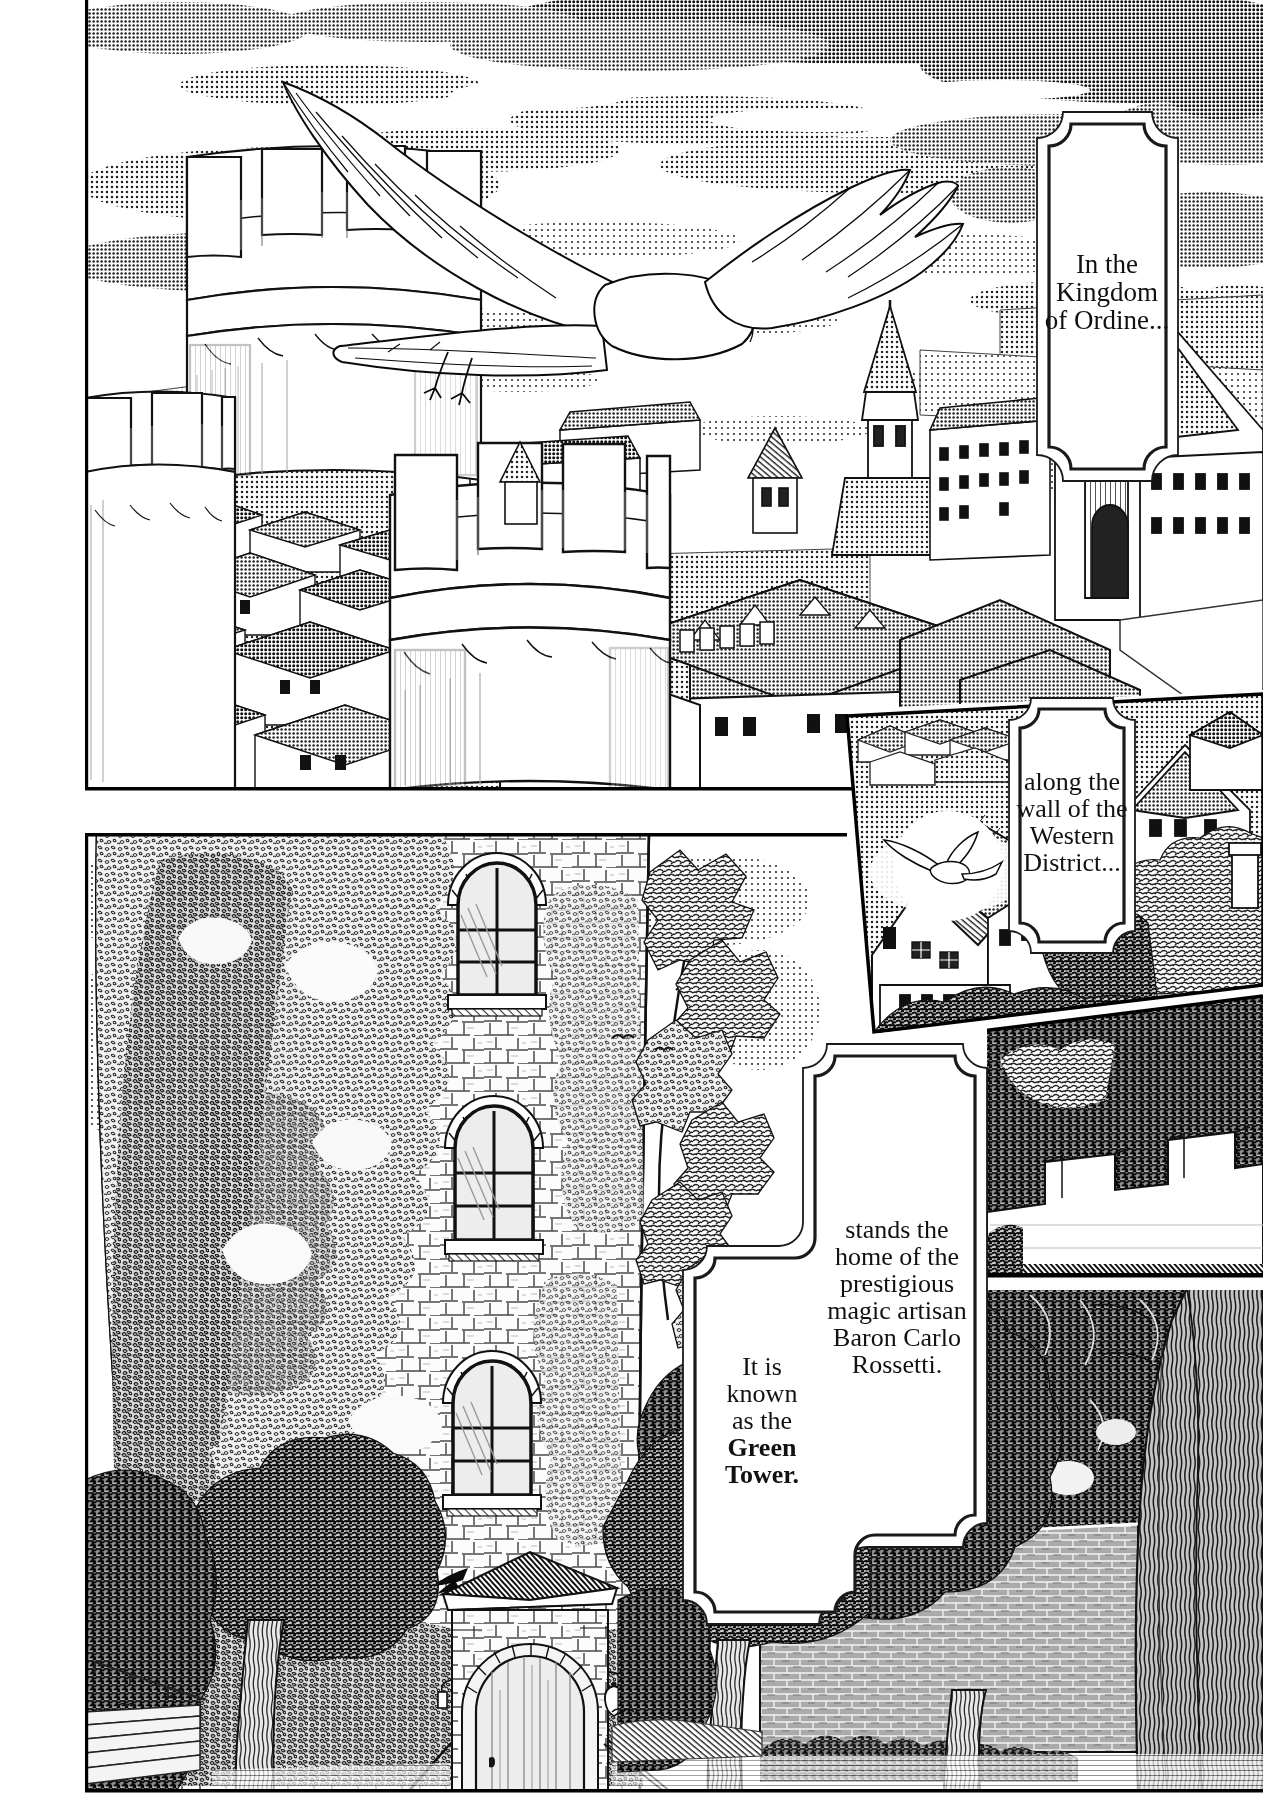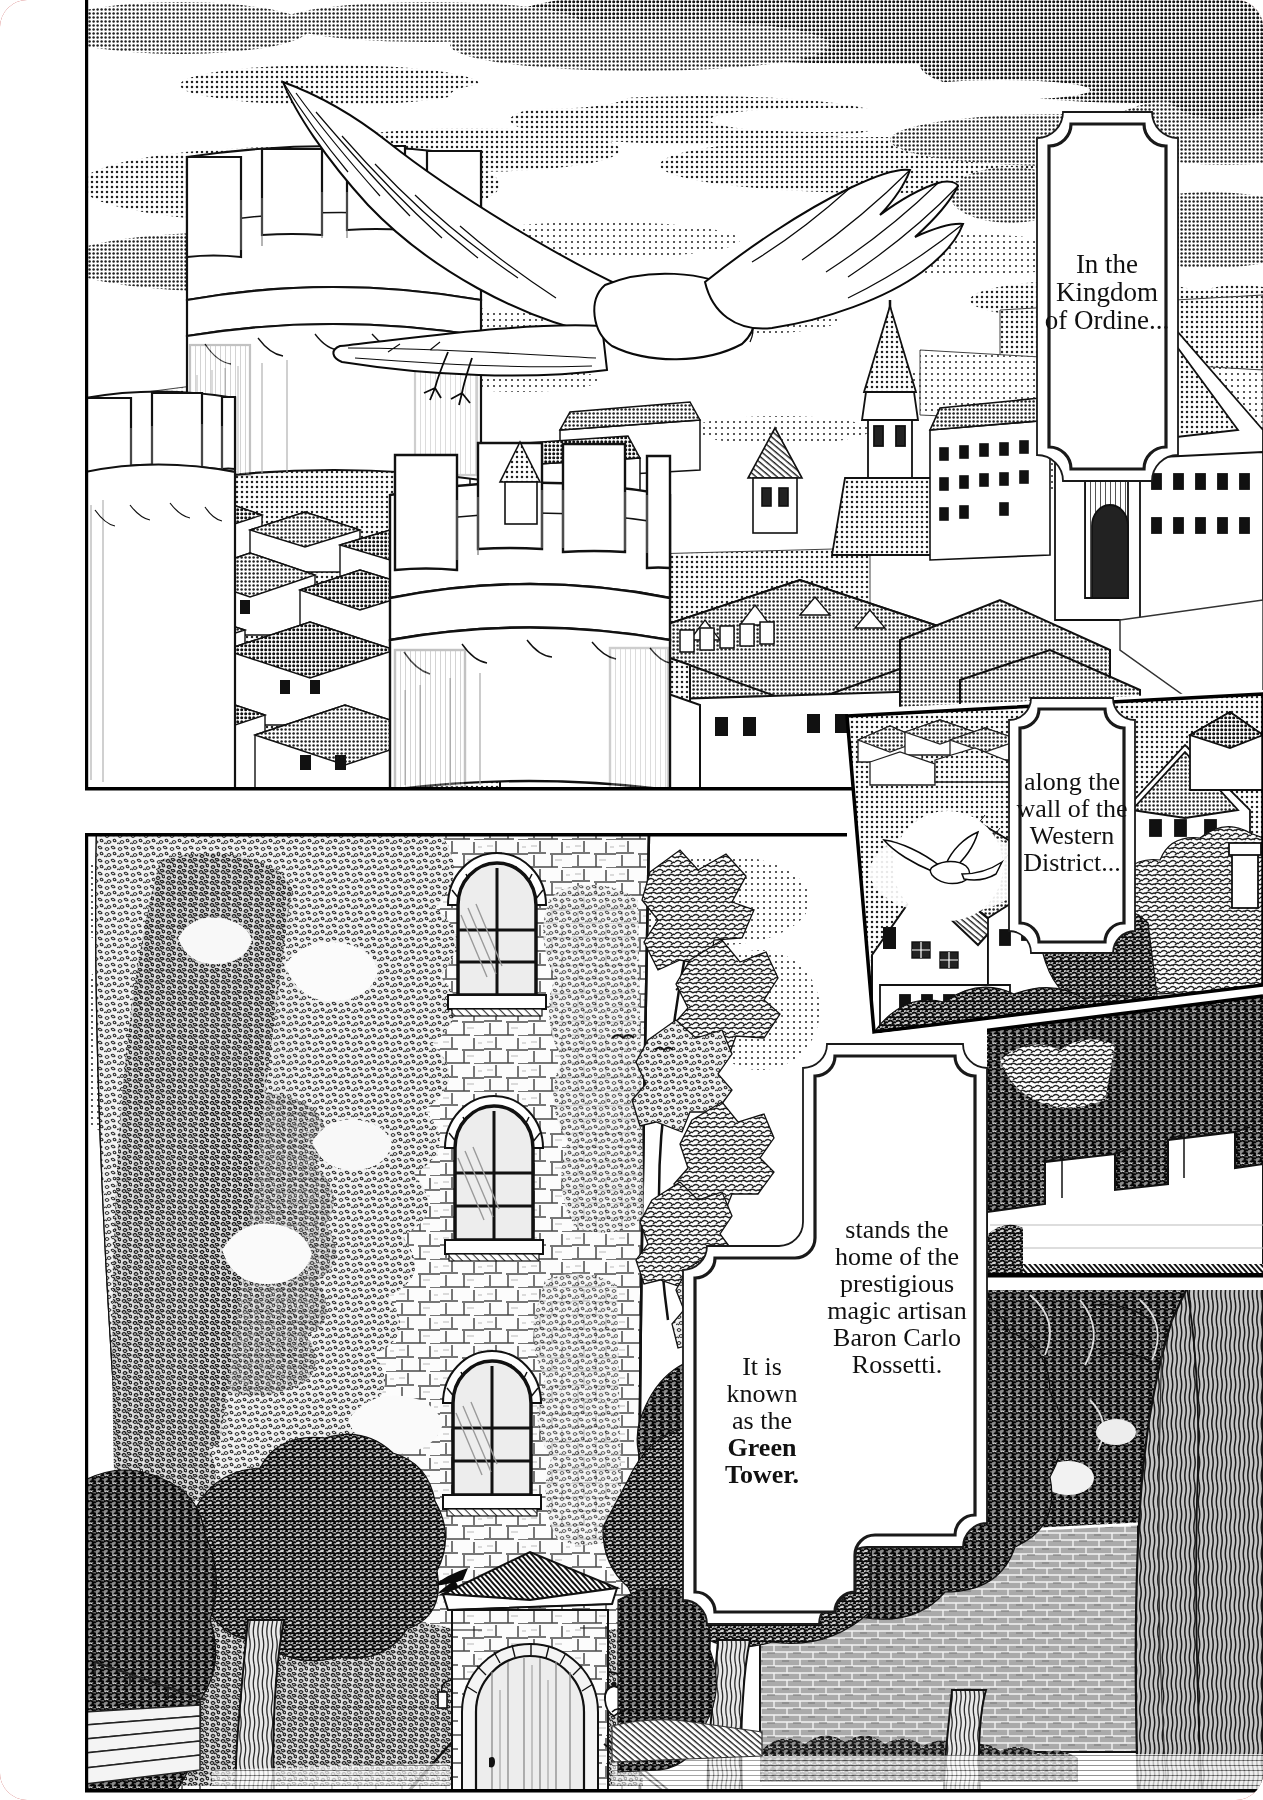--- a/index.html
+++ b/index.html
@@ -1,16 +1,16 @@
 <!DOCTYPE html>
 <html><head>
 <meta charset="utf-8">
 <style>
 html,body{margin:0;padding:0;background:#fff;}
-#page{width:1263px;height:1800px;position:relative;background:#b91c1c;overflow:hidden;border-radius:27px;}
+#page{width:1263px;height:1800px;position:relative;background:#b91c1c;overflow:hidden;}
 text{font-family:"Liberation Serif",serif;}
 svg{display:block;}
 </style>
 </head>
 <body>
 
 <div id="page">
 <svg width="1263" height="1800" viewBox="0 0 1263 1800" xmlns="http://www.w3.org/2000/svg">
 <defs>
 <pattern id="dot10" width="6" height="6" patternUnits="userSpaceOnUse">

